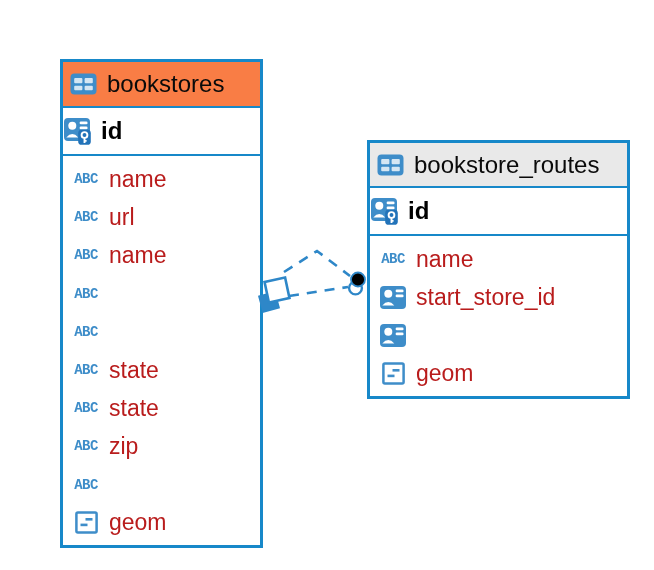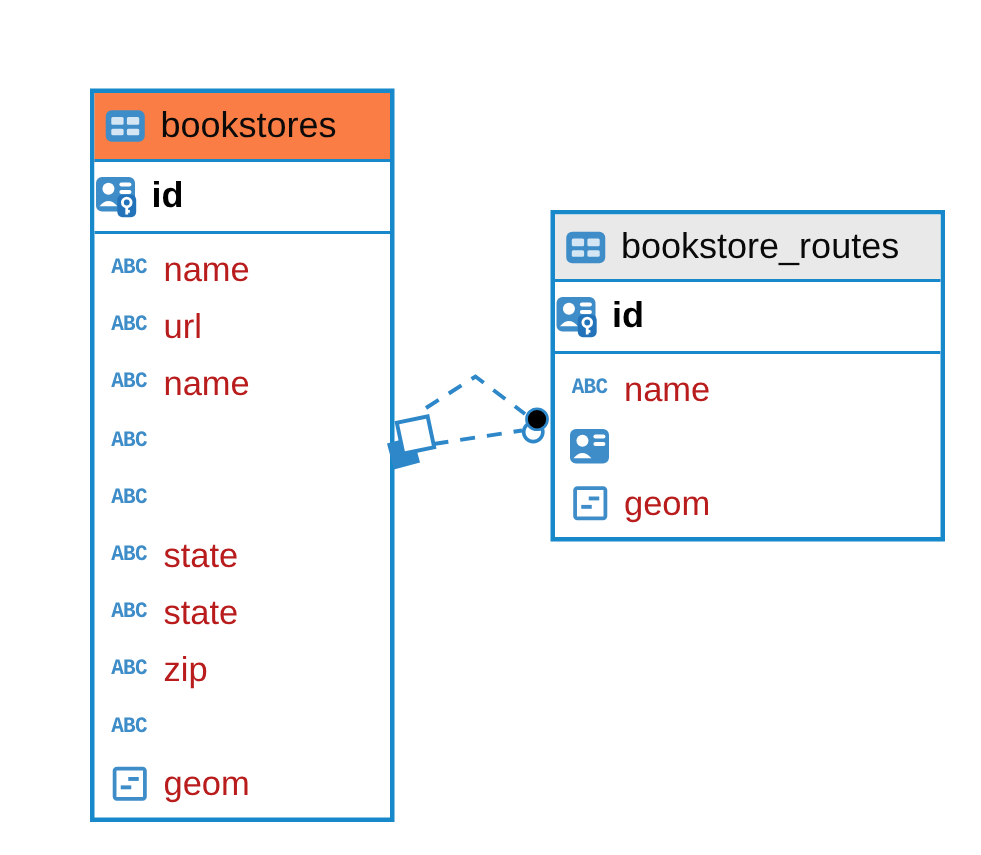--- a/index.html
+++ b/index.html
@@ -242,20 +242,32 @@
       </span>
       <span class="pk-name">id</span>
     </div>
 
     <div class="col-rows">
       <div class="col-row">
         <span class="icon-cell">
             <span class="abc-glyph">ABC</span>
           </span>
         <span class="col-name">name</span>
+      </div>
+      <div class="col-row">
+        <span class="icon-cell">
+          <svg class="svg-icon" width="27" height="23" viewBox="0 0 27 23">
+            <rect x="0" y="0" width="26" height="23" rx="4" class="ic-fill"></rect>
+            <circle cx="8.3" cy="7.8" r="4" class="ic-white"></circle>
+            <path d="M2.3 19.5 Q8.3 12.6 14.3 19.5 L2.3 19.5 Z" class="ic-white"></path>
+            <rect x="15.6" y="3.6" width="8" height="2.7" rx="1.35" class="ic-white"></rect>
+            <rect x="15.6" y="8.6" width="8" height="2.7" rx="1.35" class="ic-white"></rect>
+          </svg>
+        </span>
+        <span class="col-name">start_store_id</span>
       </div>
       <div class="col-row">
         <span class="icon-cell">
           <svg class="svg-icon" width="27" height="23" viewBox="0 0 27 23">
             <rect x="0" y="0" width="26" height="23" rx="4" class="ic-fill"></rect>
             <circle cx="8.3" cy="7.8" r="4" class="ic-white"></circle>
             <path d="M2.3 19.5 Q8.3 12.6 14.3 19.5 L2.3 19.5 Z" class="ic-white"></path>
             <rect x="15.6" y="3.6" width="8" height="2.7" rx="1.35" class="ic-white"></rect>
             <rect x="15.6" y="8.6" width="8" height="2.7" rx="1.35" class="ic-white"></rect>
           </svg>

